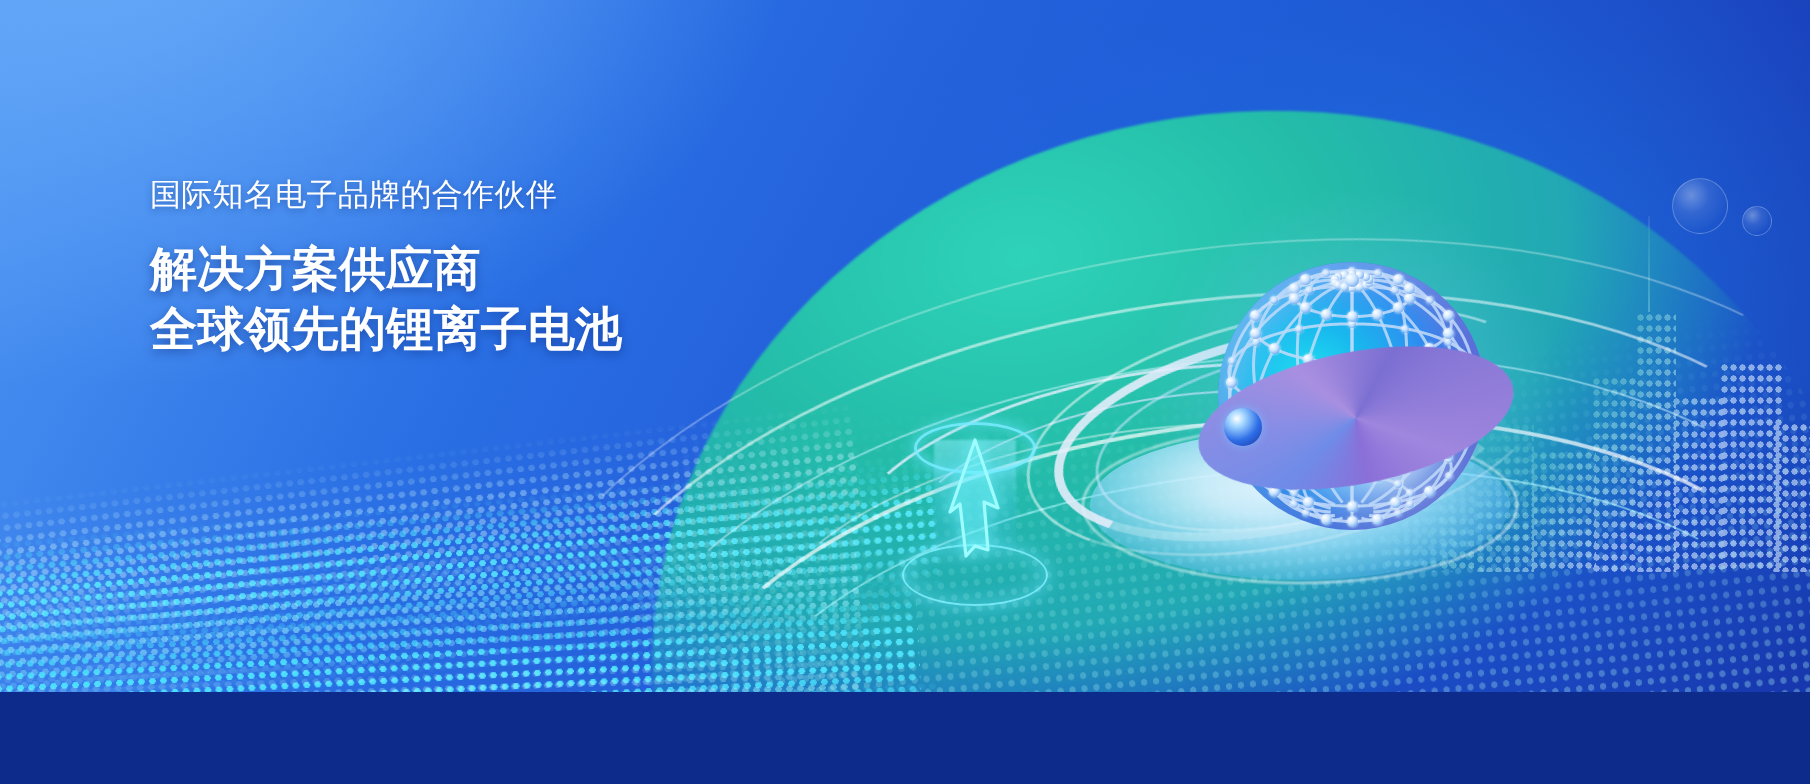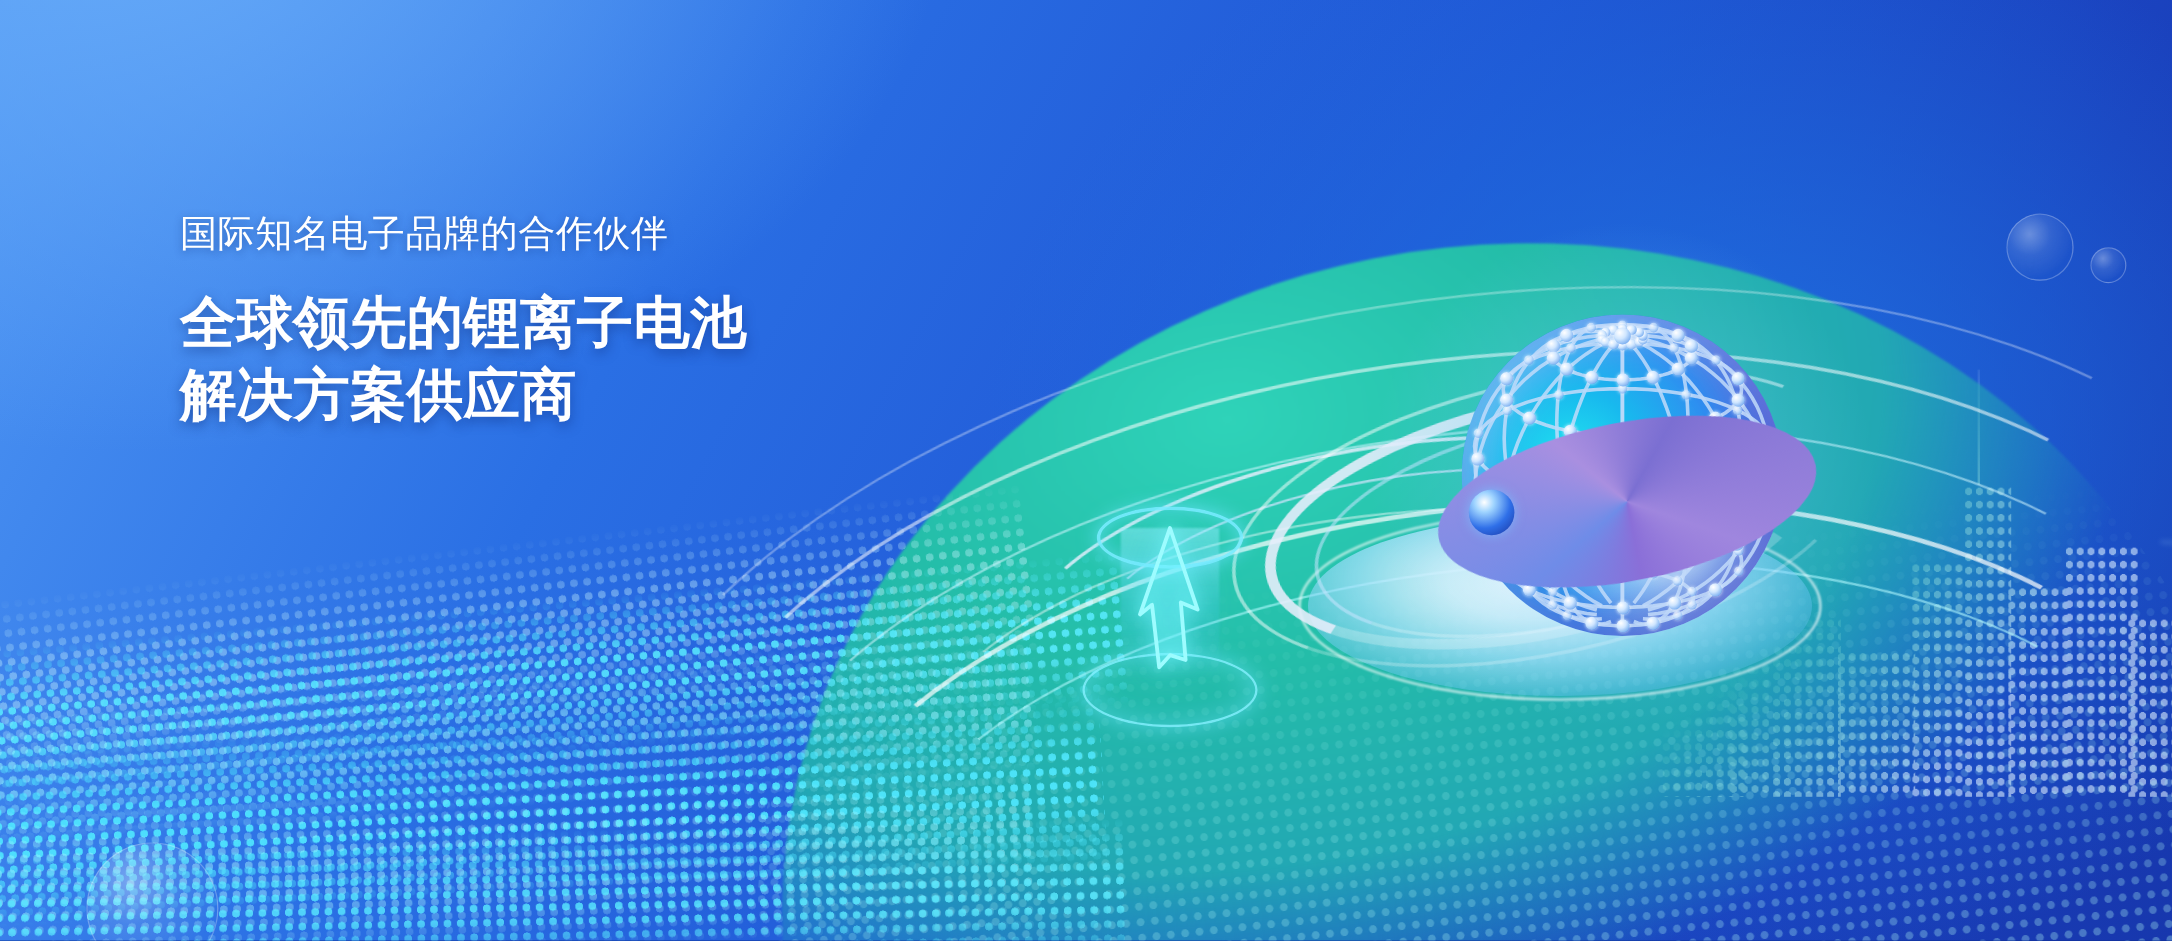--- a/index.html
+++ b/index.html
@@ -1,19 +1,19 @@
 <!DOCTYPE html>
 <html><head>
 <meta charset="utf-8">
 <style>
   * { margin:0; padding:0; box-sizing:border-box; }
   html,body { background:#0d2b8a; }
   .banner{
     position:relative;
-    width:1810px; height:784px;
+    width:1810px; height:692px;
     overflow:hidden;
     font-family:"Liberation Sans","DejaVu Sans",sans-serif;
     background:
       radial-gradient(ellipse 1100px 760px at 6% -12%, #66aaf8 0%, rgba(102,170,248,0) 62%),
       radial-gradient(ellipse 900px 700px at 78% 46%, #1f6fe0 0%, rgba(31,111,224,0) 66%),
       linear-gradient(118deg, #4f97f4 0%, #2a6fe4 30%, #1f55d4 58%, #1a41bd 82%, #1737ad 100%);
   }
   .layer{ position:absolute; inset:0; pointer-events:none; }
 
   
@@ -354,18 +354,18 @@
     </svg>
   </div>
 
   <div class="bubble" style="left:1672px;top:178px;width:56px;height:56px;"></div>
   <div class="bubble" style="left:1742px;top:206px;width:30px;height:30px;"></div>
   <div class="bubble" style="left:72px;top:702px;width:110px;height:110px;"></div>
 
   <div class="copy">
     <div class="eyebrow">国际知名电子品牌的合作伙伴</div>
     <div class="headline">
+      <span>解决方案供应商</span>
       <span>全球领先的锂离子电池</span>
-      <span>解决方案供应商</span>
     </div>
   </div>
 
 </div>
 
 </body></html>

